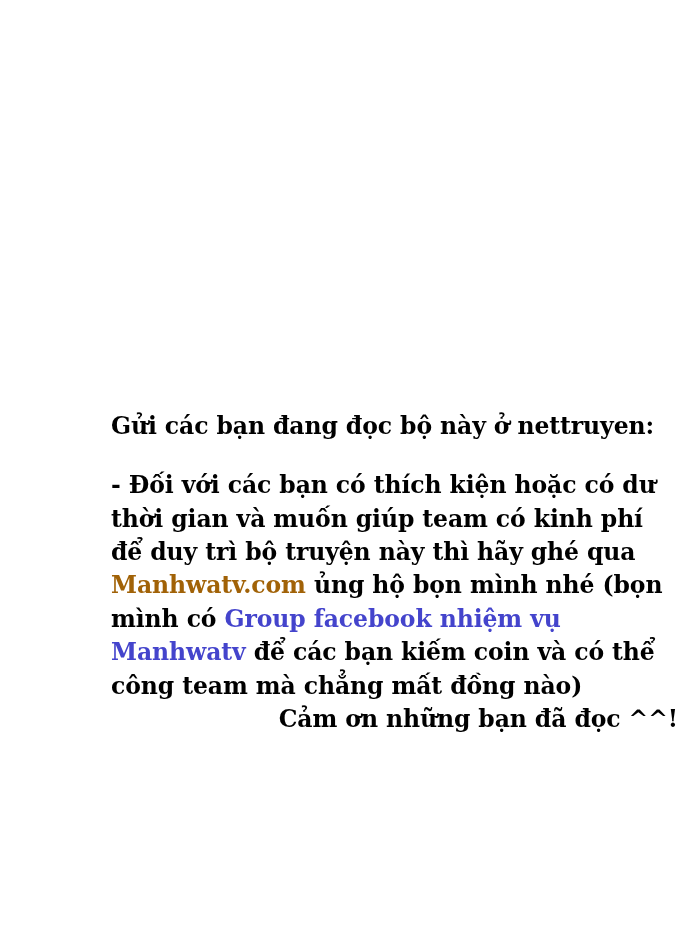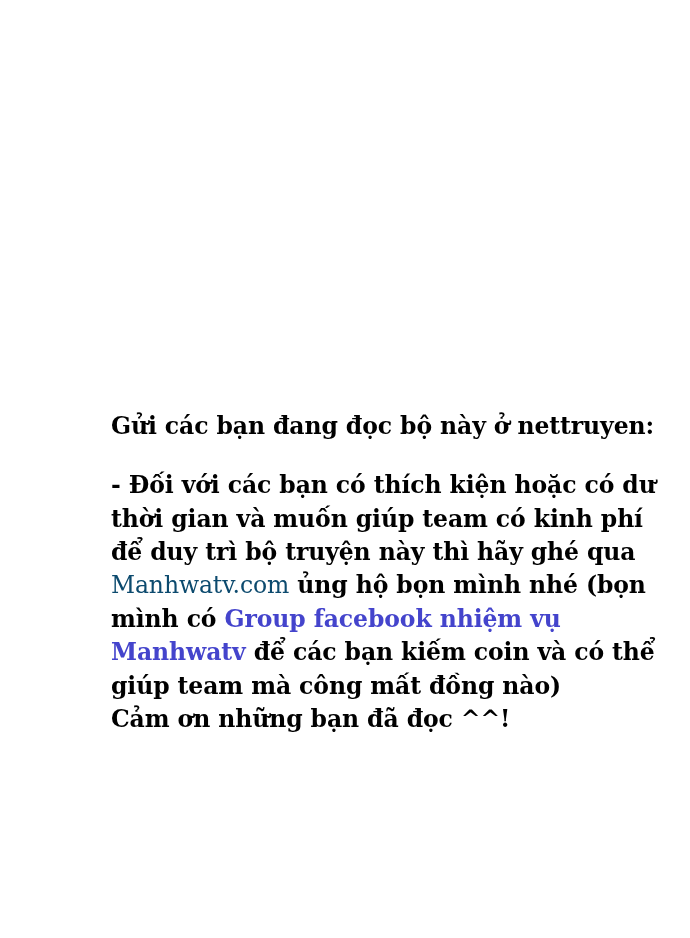--- a/index.html
+++ b/index.html
@@ -33,42 +33,43 @@
     margin: 0 0 26px 0;
     font-size: 23.5px;
     line-height: 1.42;
     color: #000000;
     font-weight: 700;
     letter-spacing: -0.1px;
     font-family: "DejaVu Serif", serif;
   }
   .para:last-child {
     margin-bottom: 0;
+    text-align: right;
   }
   .para.tight {
     margin-bottom: 0;
   }
   .link-red {
-    color: #0c4a6e;
-    font-weight: 400;
+    color: #a16207;
+    font-weight: 700;
   }
   .link-blue {
     color: #4444cc;
     font-weight: 700;
   }
 </style>
 </head>
 <body>
 
 <div class="page">
   <div class="notice">
 
     <p class="para">Gửi các bạn đang đọc bộ này ở nettruyen:</p>
 
 
     <p class="para tight">
-      <span>- Đối với các bạn có thích kiện hoặc có dư thời gian và muốn giúp team có kinh phí để duy trì bộ truyện này thì hãy ghé qua </span><span class="link-red">Manhwatv.com</span><span> ủng hộ bọn mình nhé (bọn mình có </span><span class="link-blue">Group facebook nhiệm vụ Manhwatv</span><span> để các bạn kiếm coin và có thể giúp team mà công mất đồng nào)</span>
+      <span>- Đối với các bạn có thích kiện hoặc có dư thời gian và muốn giúp team có kinh phí để duy trì bộ truyện này thì hãy ghé qua </span><span class="link-red">Manhwatv.com</span><span> ủng hộ bọn mình nhé (bọn mình có </span><span class="link-blue">Group facebook nhiệm vụ Manhwatv</span><span> để các bạn kiếm coin và có thể công team mà chẳng mất đồng nào)</span>
     </p>
 
     <p class="para">Cảm ơn những bạn đã đọc ^^!</p>
 
   </div>
 </div>
 
 </body></html>

